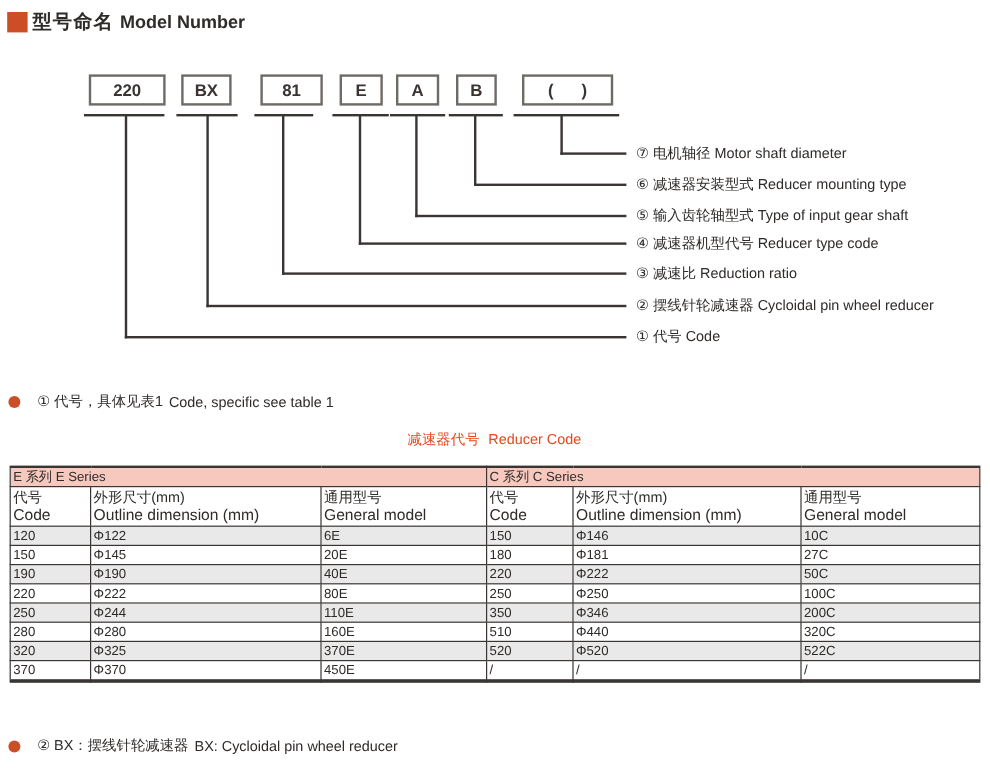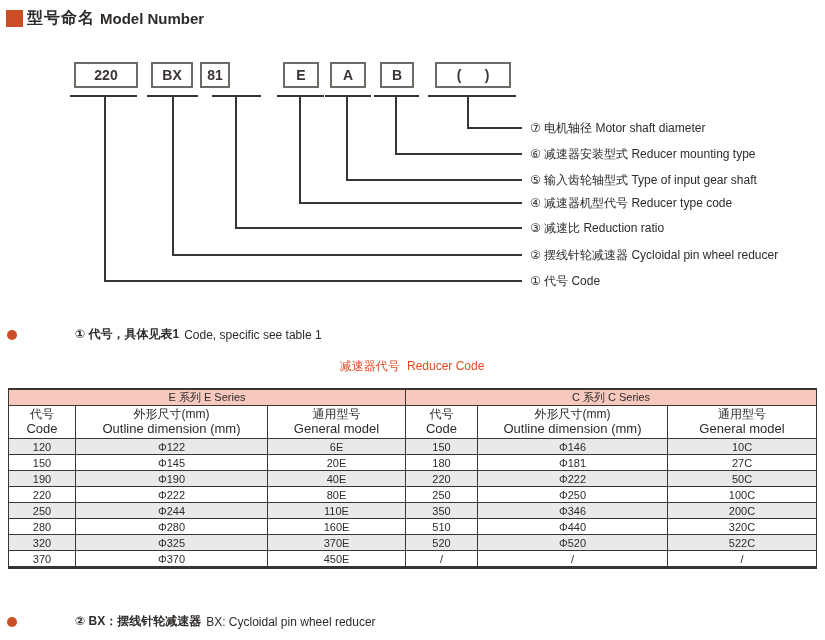--- a/index.html
+++ b/index.html
@@ -10,21 +10,21 @@
   .hdr{position:absolute;left:6px;top:8px;display:flex;align-items:center;}
   .hdr-square{width:17px;height:17px;background:#cc4e26;margin-right:4px;}
   .hdr-cn{font-size:16px;font-weight:bold;letter-spacing:1px;}
   .hdr-en{font-size:15px;font-weight:bold;margin-left:5px;}
 
   
   .dg{position:absolute;left:0;top:0;width:825px;height:320px;}
   .box{position:absolute;top:62px;height:26px;border:2px solid #6e6a66;box-sizing:border-box;
        display:flex;align-items:center;justify-content:center;font-size:14px;background:#fff;
        white-space:pre;font-weight:bold;color:#3a3533;}
-  #box0{left:74px;width:64px}#box1{left:151px;width:42px}#box2{left:200px;width:30px}
+  #box0{left:74px;width:64px}#box1{left:151px;width:42px}#box2{left:217px;width:52px}
   #box3{left:283px;width:36px}#box4{left:330px;width:36px}#box5{left:380px;width:34px}
   #box6{left:435px;width:76px}
   .uline{position:absolute;top:95px;height:2px;background:#3a3533;}
   #ul0{left:70px;width:67px}#ul1{left:147px;width:51px}#ul2{left:212px;width:49px}
   #ul3{left:277px;width:47px}#ul4{left:325px;width:46px}#ul5{left:374px;width:45px}
   #ul6{left:428px;width:88px}
   .vline{position:absolute;top:95px;width:2px;background:#3a3533;}
   #vl6{left:467px;height:34px}#vl5{left:395px;height:60px}#vl4{left:346px;height:86px}
   #vl3{left:299px;height:109px}#vl2{left:235px;height:134px}#vl1{left:172px;height:161px}
   #vl0{left:104px;height:187px}
@@ -32,33 +32,33 @@
   #hl6{top:127px;left:467px;width:55px}#hl5{top:153px;left:395px;width:127px}
   #hl4{top:179px;left:346px;width:176px}#hl3{top:202px;left:299px;width:223px}
   #hl2{top:227px;left:235px;width:287px}#hl1{top:254px;left:172px;width:350px}
   #hl0{top:280px;left:104px;width:418px}
   .dlabel{position:absolute;left:530px;font-size:12px;transform:translateY(-50%);white-space:nowrap;}
   #dl6{top:128px}#dl5{top:154px}#dl4{top:180px}#dl3{top:203px}#dl2{top:228px}#dl1{top:255px}#dl0{top:281px}
 
   
   .note{position:absolute;display:flex;align-items:center;font-size:12px;}
   .note-bullet{width:10px;height:10px;border-radius:50%;background:#cc4e26;margin-right:14px;flex:none;}
-  .note-bold{font-weight:bold;margin-right:5px;white-space:nowrap;margin-left:44px;}
+  .note-bold{font-weight:normal;margin-right:5px;white-space:nowrap;}
   .note-rest{white-space:nowrap;}
   #note1{left:7px;top:326px;}
   #note2{left:7px;top:613px;}
 
   
   .tbl-title{position:absolute;left:8px;top:358px;width:808px;text-align:center;color:#e8481f;font-size:12px;}
   .tbl-title .cn{font-weight:normal;margin-right:4px;}
 
   
   table.reducer{position:absolute;left:8px;top:388px;width:808px;border-collapse:collapse;table-layout:fixed;
     font-size:11px;border-top:2px solid #3a3533;border-bottom:3px solid #3a3533;}
-  table.reducer td{border:1px solid #3a3533;text-align:center;vertical-align:middle;padding:0 2px;
+  table.reducer td{border:1px solid #3a3533;vertical-align:middle;padding:0 2px;
     overflow:hidden;white-space:nowrap;}
   tr.series-row td{background:#f6c8be;height:15px;font-size:11px;}
   tr.colhdr-row td{height:32px;line-height:1.2;}
   .ch-cn{font-size:12px;}
   .ch-en{font-size:13px;}
   tr.body-row td{height:15px;font-size:11px;}
   tr.body-row.alt td{background:#e9e9e9;}
   td.thickL{border-left:3px solid #3a3533;}
 </style>
 </head>

